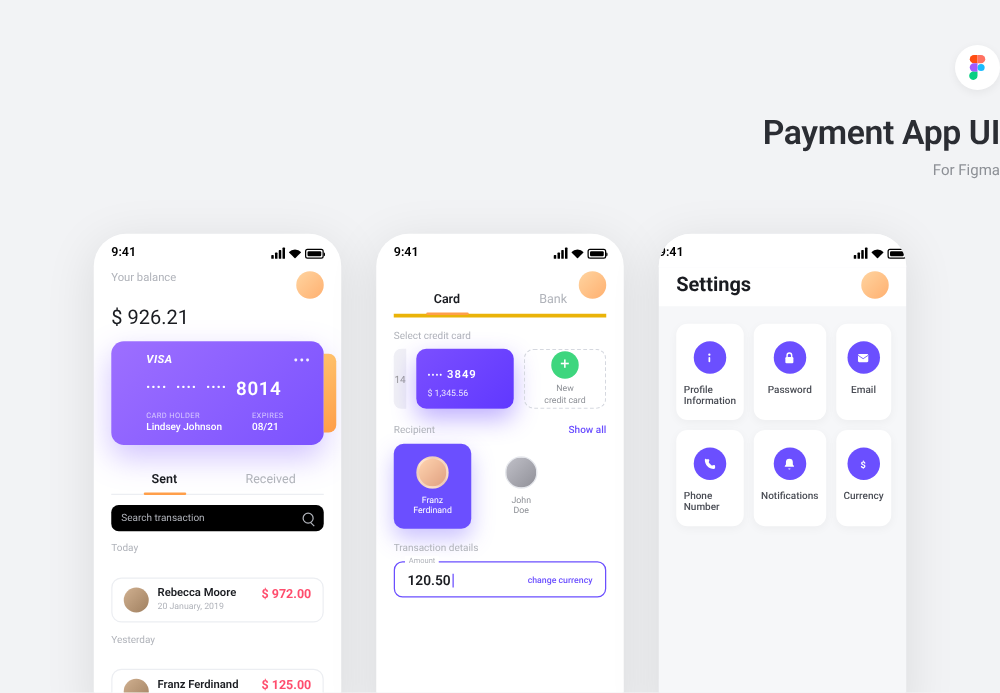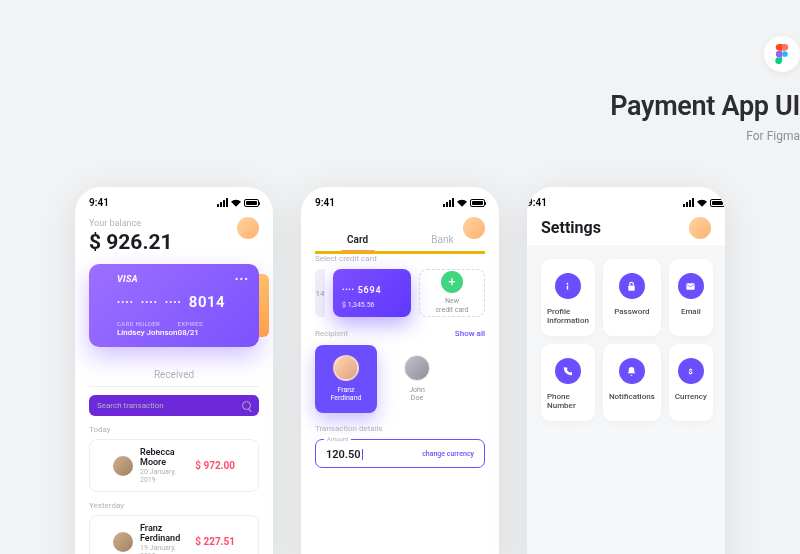--- a/index.html
+++ b/index.html
@@ -15,50 +15,50 @@
 .status-icons{display:flex;gap:3px;align-items:center}
 .sig{display:inline-flex;gap:1px;align-items:flex-end}
 .sig span{width:2px;background:#000;border-radius:0.5px}
 .sig span:nth-child(1){height:3px}.sig span:nth-child(2){height:5px}.sig span:nth-child(3){height:7px}.sig span:nth-child(4){height:9px}
 .batt{width:15px;height:8px;border:1px solid #000;border-radius:2px;position:relative}
 .batt::after{content:"";position:absolute;right:-2px;top:2px;width:1px;height:3px;background:#000;border-radius:0 1px 1px 0}
 .batt::before{content:"";position:absolute;left:1px;top:1px;width:11px;height:4px;background:#000;border-radius:1px}
 .wifi{width:10px;height:8px}
 .screen-body{padding:4px 14px 0}
 .balance-label{font-size:9px;color:#b0b3ba}
-.balance-val{font-size:21px;font-weight:700;color:#1a1c21;margin-top:2px}
+.balance-val{font-size:16px;font-weight:400;color:#1a1c21;margin-top:16px}
 .avatar{width:22px;height:22px;border-radius:50%;background:linear-gradient(135deg,#ffd4a0,#ffb070);position:absolute;right:14px;top:30px}
 .card{background:linear-gradient(135deg,#9d6fff,#7b52ff);border-radius:10px;padding:10px 28px;margin-top:10px;color:#fff;position:relative;box-shadow:0 10px 25px rgba(123,82,255,0.35)}
 .card-edge{position:absolute;right:-10px;top:10px;bottom:10px;width:10px;background:linear-gradient(180deg,#ffc06a,#ff9f4a);border-radius:0 6px 6px 0}
 .card-brand{font-size:9px;font-style:italic;font-weight:700;letter-spacing:0.4px}
 .card-dots{position:absolute;right:10px;top:9px;font-size:11px;letter-spacing:1px;opacity:0.9}
 .card-num{font-size:9px;letter-spacing:1.2px;margin-top:9px;display:flex;gap:7px;align-items:center}
 .card-num .last{font-size:15px;font-weight:600;letter-spacing:0.5px}
-.card-row{display:flex;margin-top:9px}
+.card-row{display:flex;gap:24px;margin-top:9px}
 .card-lbl{font-size:6px;opacity:0.65;letter-spacing:0.3px}
 .card-val{font-size:8px;font-weight:500;margin-top:1px}
 .tabs{display:flex;margin-top:16px;border-bottom:1px solid #eceef2}
 .tab{flex:1;text-align:center;font-size:10px;padding:6px 0;color:#b0b3ba;position:relative}
 .tab.active{color:#1a1c21;font-weight:600}
 .tab.active::after{content:"";position:absolute;bottom:-1px;left:30%;right:30%;height:2px;background:#ff9f4a;border-radius:1px}
-.search-row{background:#6d28d9;border-radius:6px;padding:6px 8px;margin-top:8px;display:flex;align-items:center;justify-content:space-between}
+.search-row{background:#000000;border-radius:6px;padding:6px 8px;margin-top:8px;display:flex;align-items:center;justify-content:space-between}
 .search-row span{font-size:8px;color:#b0b3ba}
 .search-ic{width:9px;height:9px;border:1px solid #b0b3ba;border-radius:50%;position:relative}
 .search-ic::after{content:"";position:absolute;width:4px;height:1px;background:#b0b3ba;bottom:-2px;right:-2px;transform:rotate(45deg)}
 .day-label{font-size:8px;color:#b0b3ba;margin-top:9px}
-.tx{background:#fff;border:1px solid #eceef2;border-radius:8px;padding:7px 23px;margin-top:5px;display:flex;align-items:center;gap:7px}
+.tx{background:#fff;border:1px solid #eceef2;border-radius:8px;padding:7px 9px;margin-top:19px;display:flex;align-items:flex-start;gap:7px}
 .tx-av{width:20px;height:20px;border-radius:50%;background:linear-gradient(135deg,#d0b090,#a08060)}
 .tx-info{flex:1}
 .tx-name{font-size:9px;font-weight:600;color:#1a1c21}
 .tx-date{font-size:7px;color:#b0b3ba;margin-top:1px}
 .tx-amt{font-size:10px;font-weight:700;color:#ff4d6d}
 .screen-title{font-size:16px;font-weight:700;color:#1a1c21}
 .sub-tabs{display:flex;margin-top:10px;border-bottom:3px solid #eab308}
 .sub-tabs .tab{font-size:10px}
-.sel-label{font-size:8px;color:#b0b3ba;margin-top:0}
+.sel-label{font-size:8px;color:#b0b3ba;margin-top:10px}
 .cc-row{display:flex;gap:8px;margin-top:6px;align-items:stretch}
 .cc-small{background:linear-gradient(135deg,#7b4fff,#6038ff);border-radius:8px;padding:8px 9px;color:#fff;width:78px;box-shadow:0 8px 20px rgba(96,56,255,0.4)}
 .cc-small-num{font-size:7px;letter-spacing:0.8px;display:flex;gap:3px;align-items:center;margin-top:8px}
 .cc-small-num .last{font-size:9px;font-weight:600}
 .cc-small-bal{font-size:7px;margin-top:6px;opacity:0.85}
 .cc-edge{width:10px;background:#f0f0f5;border-radius:6px 0 0 6px;display:flex;align-items:center;justify-content:center;font-size:8px;color:#999}
 .cc-new{flex:1;border:1px dashed #d5d8df;border-radius:8px;display:flex;flex-direction:column;align-items:center;justify-content:center;gap:4px}
 .plus-circ{width:22px;height:22px;border-radius:50%;background:#3ed67e;display:flex;align-items:center;justify-content:center;color:#fff;font-size:13px;font-weight:400}
 .cc-new-txt{font-size:7px;color:#8d9096;text-align:center;line-height:1.3}
 .recip-head{display:flex;justify-content:space-between;margin-top:12px}
@@ -140,20 +140,21 @@
               <div class="card-lbl">CARD HOLDER</div>
               <div class="card-val">Lindsey Johnson</div>
             </div>
         <div>
               <div class="card-lbl">EXPIRES</div>
               <div class="card-val">08/21</div>
             </div>
       </div>
     </div>
     <div class="tabs">
+      <div class="tab active">Sent</div>
       <div class="tab">Received</div>
     </div>
     <div class="search-row">
           <span>Search transaction</span>
           <span class="search-ic"></span>
         </div>
     <div class="day-label">Today</div>
     <div class="tx">
       <div class="tx-av"></div>
       <div class="tx-info">
@@ -162,21 +163,21 @@
           </div>
       <div class="tx-amt">$ 972.00</div>
     </div>
     <div class="day-label">Yesterday</div>
     <div class="tx">
       <div class="tx-av"></div>
       <div class="tx-info">
             <div class="tx-name">Franz Ferdinand</div>
             <div class="tx-date">19 January, 2019</div>
           </div>
-      <div class="tx-amt">$ 227.51</div>
+      <div class="tx-amt">$ 125.00</div>
     </div>
   </div>
 </div>
 
 <div class="phone">
   <div class="status-bar">
     <span>9:41</span>
     <div class="status-icons">
           <span class="sig">
             <span></span>
@@ -195,21 +196,21 @@
     <div class="sub-tabs">
       <div class="tab active">Card</div>
       <div class="tab">Bank</div>
     </div>
     <div class="sel-label">Select credit card</div>
     <div class="cc-row">
       <div class="cc-edge">14</div>
       <div class="cc-small">
         <div class="cc-small-num">
               <span>••••</span>
-              <span class="last">5694</span>
+              <span class="last">3849</span>
             </div>
         <div class="cc-small-bal">$ 1,345.56</div>
       </div>
       <div class="cc-new">
         <div class="plus-circ">+</div>
         <div class="cc-new-txt" style="white-space:pre-line">New
 credit card</div>
       </div>
     </div>
     <div class="recip-head">

